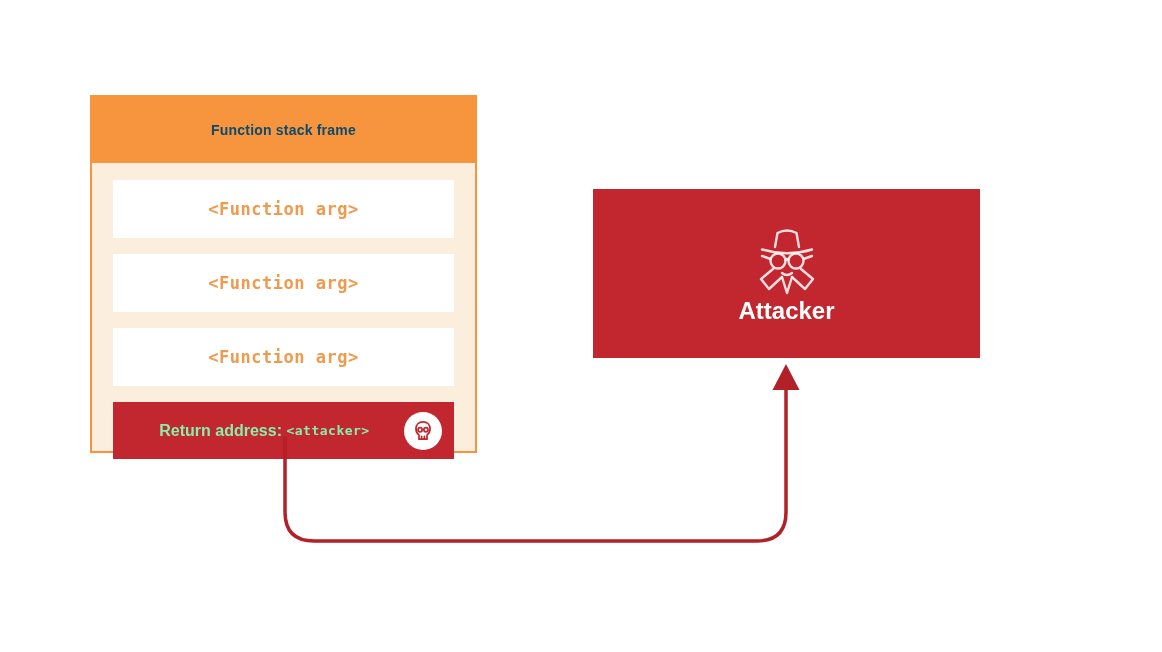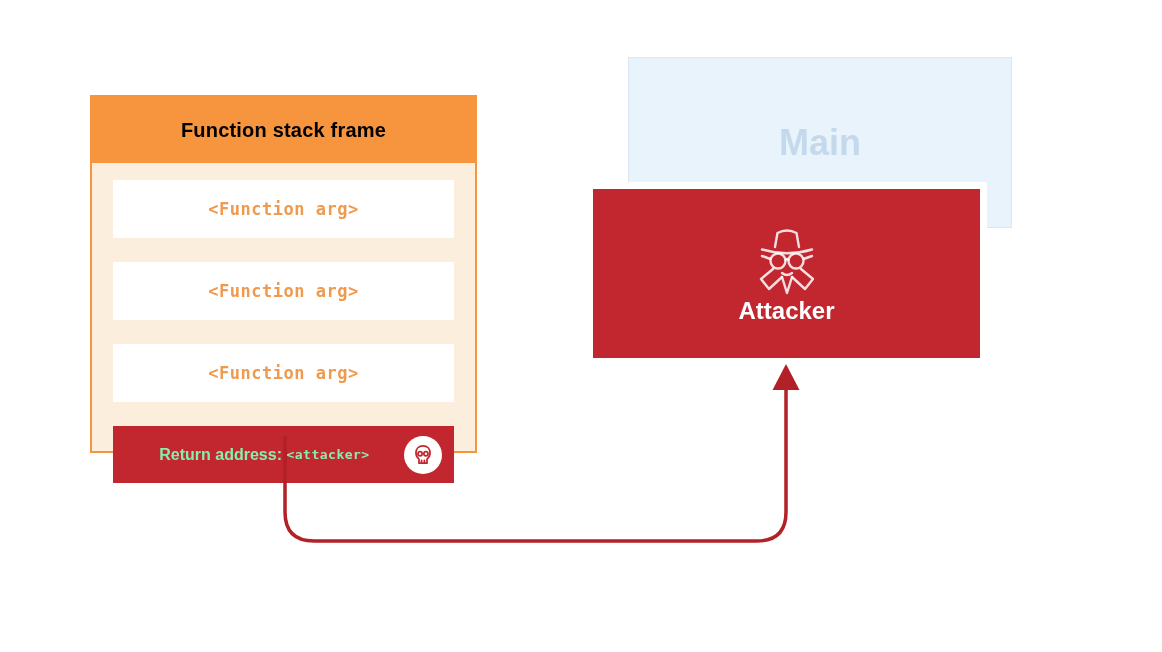--- a/index.html
+++ b/index.html
@@ -18,31 +18,31 @@
     left: 90px; top: 95px;
     width: 387px; height: 358px;
     box-sizing: border-box;
     border: 2px solid #F6953D;
     background: #FCEEDC;
   }
   .stack-header {
     height: 66px;
     background: #F6953D;
     display: flex; align-items: center; justify-content: center;
-    color: #000000;
-    font-size: 20px;
+    color: #0c4a6e;
+    font-size: 14px;
     font-weight: bold;
     letter-spacing: 0.2px;
   }
   .stack-body {
     padding: 17px 21px 0 21px;
   }
   .arg-row {
     height: 58px;
-    margin-bottom: 24px;
+    margin-bottom: 16px;
     background: #ffffff;
     display: flex; align-items: center; justify-content: center;
     font-family: "DejaVu Sans Mono", monospace;
     font-weight: bold;
     font-size: 17px;
     color: #EF9A4D;
     letter-spacing: 0.5px;
   }
   .return-row {
     position: relative;
@@ -152,23 +152,20 @@
             <circle cx="9.3" cy="10.8" r="1.9"></circle>
             <circle cx="14.7" cy="10.8" r="1.9"></circle>
             <path d="M 10.7 19.5 L 10.7 17"></path>
             <path d="M 13.3 19.5 L 13.3 17"></path>
           </svg>
         </span>
       </div>
     </div>
   </div>
 
-  <div class="main-box">
-    <span>Main</span>
-  </div>
 
   <div class="attacker-box">
     <span class="spy-icon-wrap">
       <svg width="76" height="72" viewBox="0 0 76 72" fill="none" stroke="rgba(255,255,255,0.85)" stroke-width="2.4" stroke-linecap="round" stroke-linejoin="round">
 
         <path d="M 26 24 L 28.5 10 Q 38 5 47.5 10 L 50 24"></path>
 
         <path d="M 13 26.5 Q 38 34 63 26.5"></path>
 
         <circle cx="29" cy="38" r="7.5"></circle>

